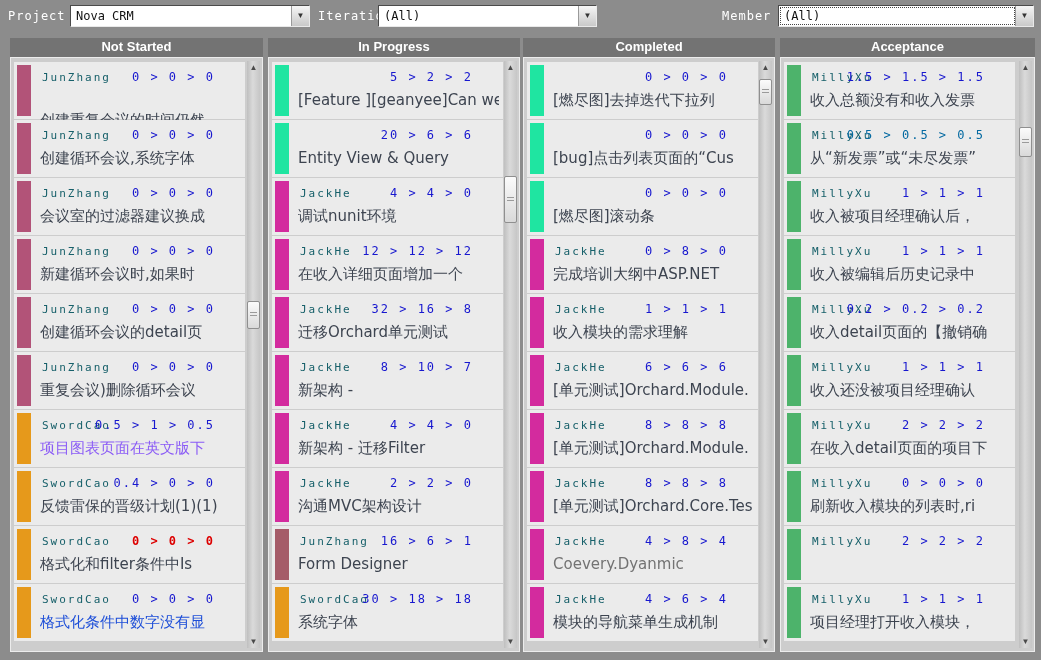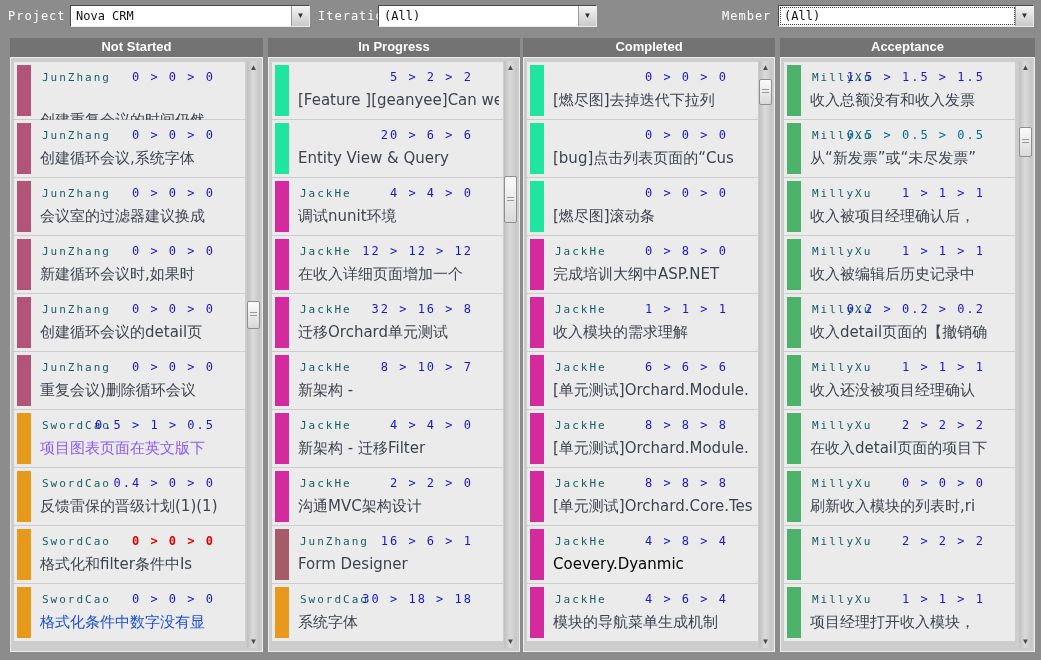--- a/index.html
+++ b/index.html
@@ -264,21 +264,21 @@
           <div class="card">
             <div class="stripe" style="background: rgb(211, 43, 158);"></div>
             <div class="card-author" style="color: rgb(23, 96, 106);">JackHe</div>
             <div class="card-metrics" style="color: rgb(23, 23, 207);">8 &gt; 8 &gt; 8</div>
             <div class="card-title" style="color: rgb(61, 68, 80);">[单元测试]Orchard.Core.Tes</div>
           </div>
           <div class="card">
             <div class="stripe" style="background: rgb(211, 43, 158);"></div>
             <div class="card-author" style="color: rgb(23, 96, 106);">JackHe</div>
             <div class="card-metrics" style="color: rgb(23, 23, 207);">4 &gt; 8 &gt; 4</div>
-            <div class="card-title" style="color: #000000;">Coevery.Dyanmic</div>
+            <div class="card-title" style="color: #737373;">Coevery.Dyanmic</div>
           </div>
           <div class="card">
             <div class="stripe" style="background: rgb(211, 43, 158);"></div>
             <div class="card-author" style="color: rgb(23, 96, 106);">JackHe</div>
             <div class="card-metrics" style="color: rgb(23, 23, 207);">4 &gt; 6 &gt; 4</div>
             <div class="card-title" style="color: rgb(61, 68, 80);">模块的导航菜单生成机制</div>
           </div>
         </div>
         <div class="sb">
           <div class="sb-up">▲</div>

